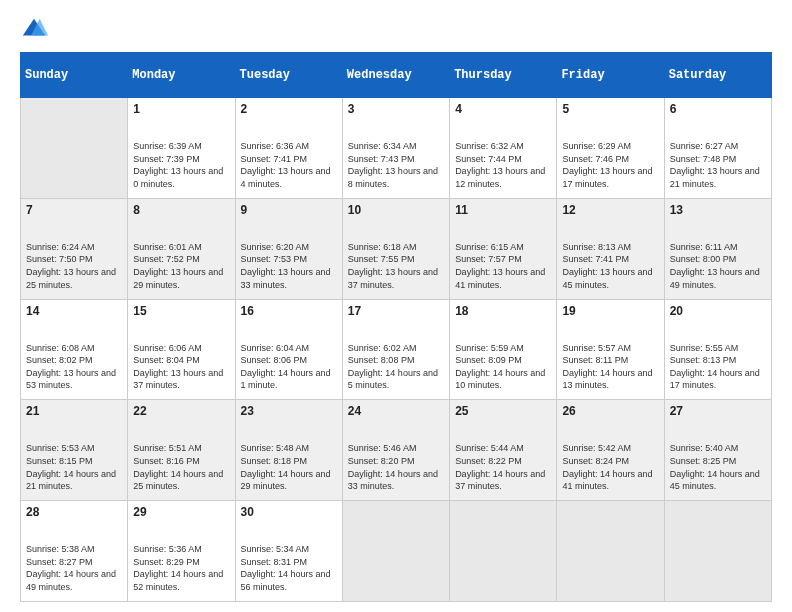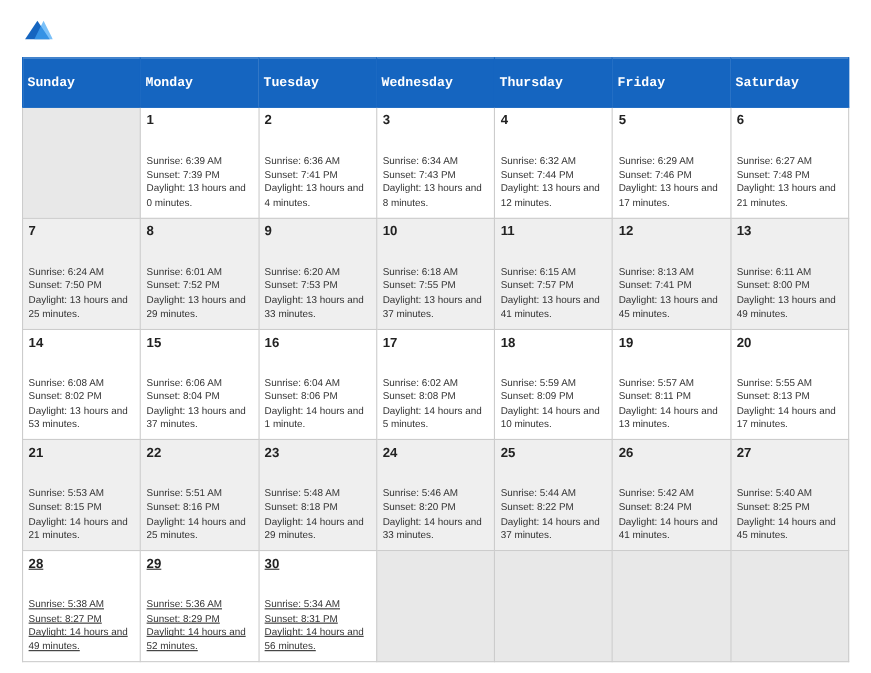--- a/index.html
+++ b/index.html
@@ -98,21 +98,21 @@
       background: #fff;
     }
     .calendar tbody tr:nth-child(even) td:not(.empty) {
       background: #f9f9f9;
     }
     
     .week-row-0 td { background: #fff !important; }
     .week-row-1 td { background: #efefef !important; }
     .week-row-2 td { background: #fff !important; }
     .week-row-3 td { background: #efefef !important; }
-    .week-row-4 td { background: #fff !important; text-decoration: underline; }
+    .week-row-4 td { background: #fff !important; }
     .week-row-0 td.empty, .week-row-1 td.empty, .week-row-2 td.empty, .week-row-3 td.empty, .week-row-4 td.empty {
       background: #e8e8e8 !important;
     }
   </style>
 </head>
 <body>
 
 <div class="page">
   <div class="header">
     <div class="logo">

